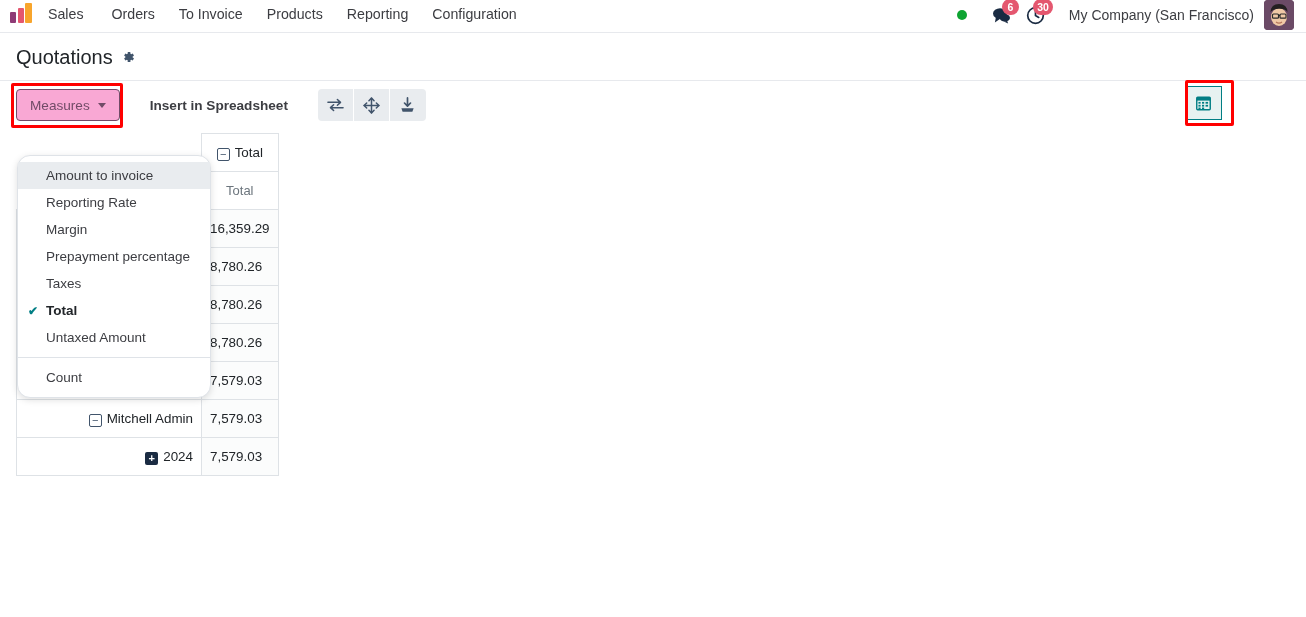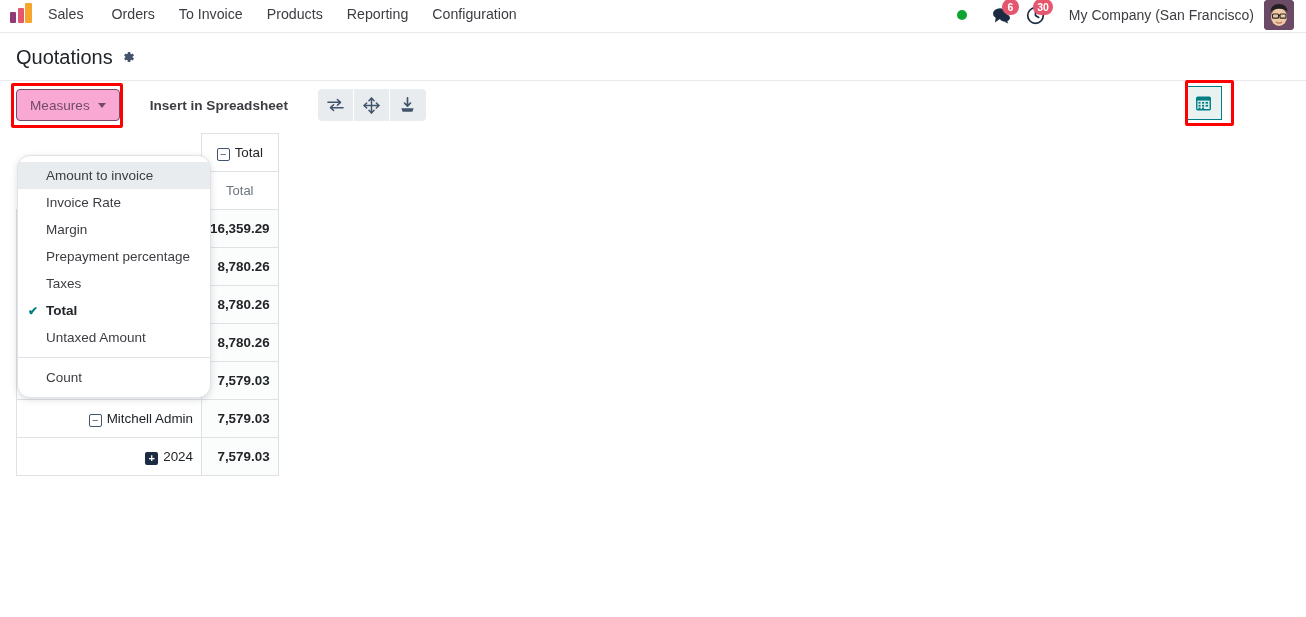--- a/index.html
+++ b/index.html
@@ -332,22 +332,21 @@
     background: #fff;
     white-space: nowrap;
     overflow: hidden;
   }
   .row-head.indent-1 { padding-left: 20px; }
   .row-head.indent-2 { padding-left: 36px; }
   .row-head.indent-3 { padding-left: 52px; }
   .row-head.right { text-align: right; }
   .row-head.bold { font-weight: 700; }
   .val-cell {
-    text-align: right;
-    font-weight: 700;
+    font-weight: 400;
     background: #fbfcfc;
     white-space: nowrap;
     font-size: 13.4px;
   }
   .tg {
     display: inline-flex;
     align-items: center; justify-content: center;
     width: 13px; height: 13px;
     margin-right: 5px;
     font-size: 11px;
@@ -645,21 +644,21 @@
 </div>
 
 <div class="dropdown-menu">
   <div id="dd-items">
       <div class="dd-item hovered">
         <span class="dd-check"></span>
         <span>Amount to invoice</span>
       </div>
       <div class="dd-item">
         <span class="dd-check"></span>
-        <span>Invoice Rate</span>
+        <span>Reporting Rate</span>
       </div>
       <div class="dd-item">
         <span class="dd-check"></span>
         <span>Margin</span>
       </div>
       <div class="dd-item">
         <span class="dd-check"></span>
         <span>Prepayment percentage</span>
       </div>
       <div class="dd-item">

